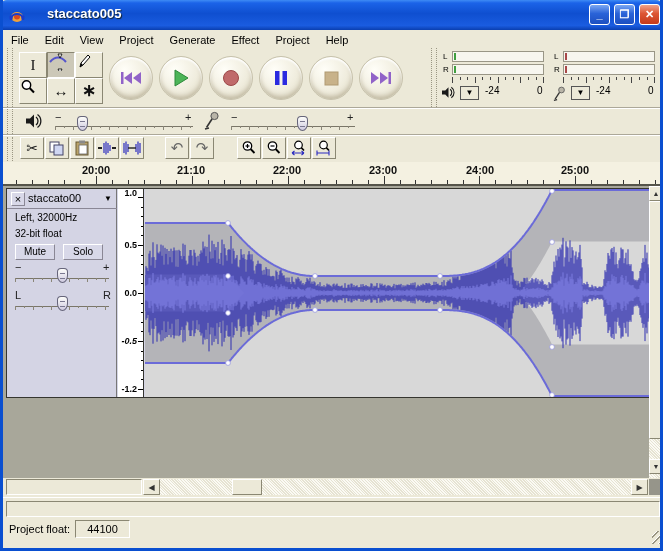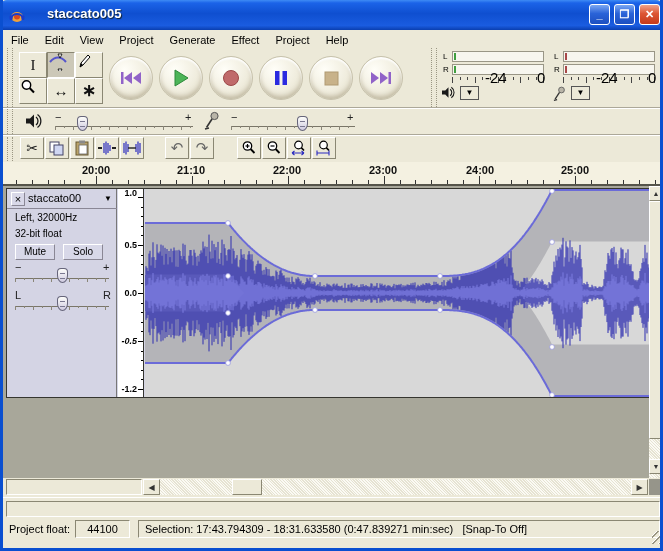--- a/index.html
+++ b/index.html
@@ -29,21 +29,21 @@
     box-shadow:inset 0 2px 2px #fff,inset 0 -3px 4px rgba(150,140,110,.45);
     display:flex;align-items:center;justify-content:center;}
   
   .meter{top:2px;width:104px;height:54px;font-size:8px;color:#000;}
   .meter-row{position:absolute;left:0;height:13px;width:104px;}
   .meter-ch{position:absolute;left:2px;top:2px;font-size:8px;}
   .meter-bar{position:absolute;left:11px;top:1px;width:92px;height:11px;background:#f7f6ef;border:1px solid #999686;}
   .meter-mark{position:absolute;left:1px;top:1px;width:2px;height:7px;}
   .meter-ticks{position:absolute;left:11px;top:27px;width:92px;height:6px;}
   .mt{position:absolute;top:0;width:1px;background:#444;}
-  .meter-scale{position:absolute;top:19px;font-size:15px;color:#000;}
+  .meter-scale{position:absolute;top:35px;font-size:10px;color:#000;}
   .drop-box{position:absolute;top:36px;width:19px;height:14px;background:#ece9d8;border:1px solid #555;
     text-align:center;line-height:12px;font-size:8px;color:#000;}
   
   .hslider-line{position:absolute;height:1px;background:#7a7668;}
   .hslider-tick{position:absolute;width:1px;height:4px;background:#8a8678;}
   .slider-thumb{position:absolute;width:11px;height:15px;background:linear-gradient(180deg,#fdfdfa,#cfcbe0);
     border:1px solid #66657a;border-radius:4px 4px 50% 50%;}
   .slider-thumb:after{content:"";position:absolute;left:2px;top:4px;width:5px;height:4px;
     border-top:1px solid #7a7890;border-bottom:1px solid #7a7890;}
   .sign{position:absolute;font-size:11px;color:#222;}
@@ -565,17 +565,16 @@
       <div class="abs sb-thumb" style="left:72px;top:0;width:30px;height:16px;"></div>
     </div>
     <div class="abs sb-btn" style="left:628px;top:1px;width:17px;height:16px;font-size:8px;line-height:15px;">▶</div>
     <div class="abs" style="left:646px;top:1px;width:14px;height:16px;background:#96958a;"></div>
   </div>
 
   <div class="abs" id="statusbar">
     <div class="abs sunken" style="left:3px;top:3px;width:654px;height:16px;"></div>
     <div class="abs" style="left:6px;top:25px;">Project float:</div>
     <div class="abs sunken" style="left:72px;top:22px;width:55px;height:18px;text-align:center;line-height:16px;">44100</div>
-    <div class="abs sunken" style="left:135px;top:22px;width:522px;height:18px;line-height:16px;padding-left:6px;white-space:pre;overflow:hidden;">Selection: 17:43.794309 - 18:31.633580 (0:47.839271 min:sec)   [Snap-To Off]</div>
     <div class="abs" id="grip-resize"></div>
   </div>
 
 </div>
 
 </body></html>

